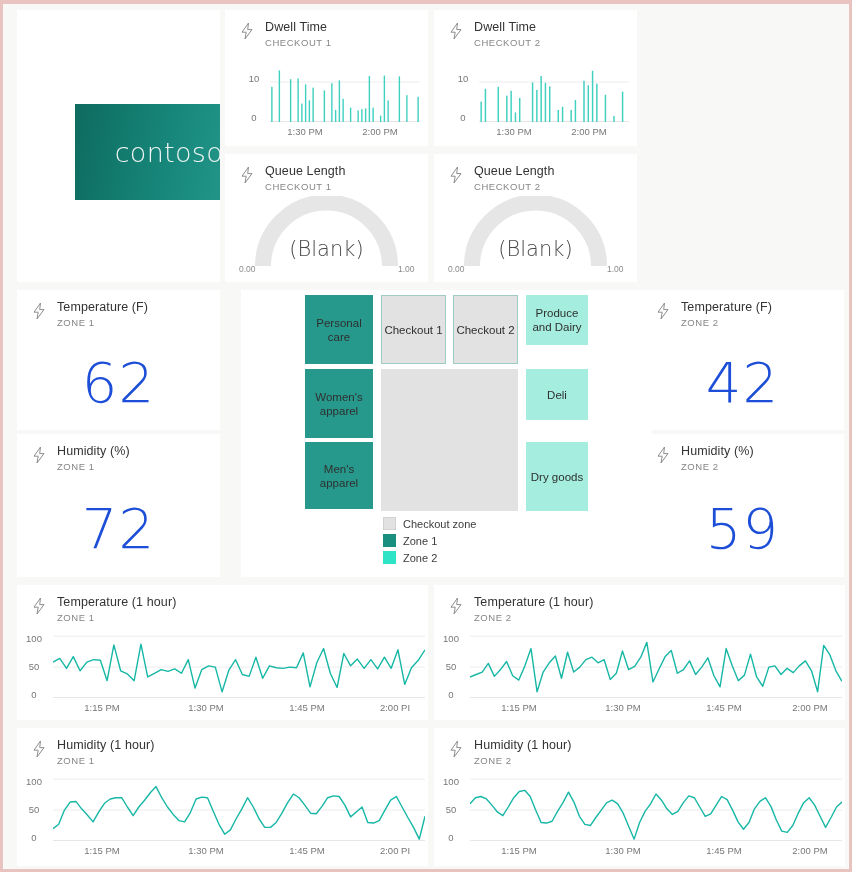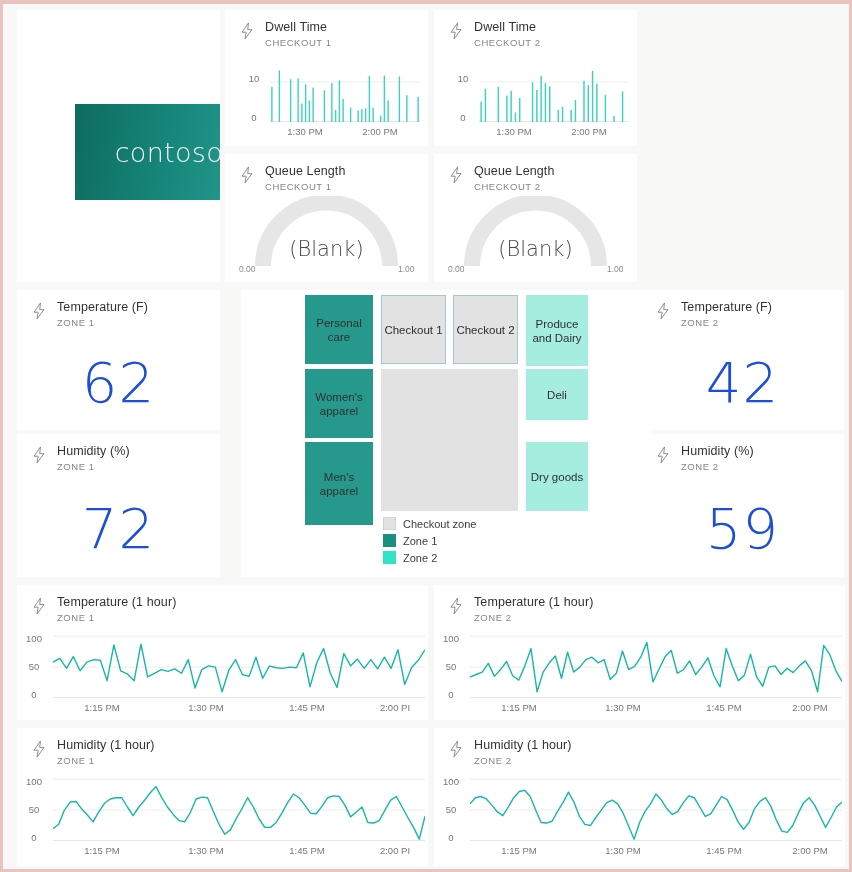--- a/index.html
+++ b/index.html
@@ -287,33 +287,33 @@
     <div class="kpi-val" style="top:62px;">59</div>
   </div>
 
   <div class="card" style="left:238px;top:286px;width:411px;height:287px;">
     <div class="zone z1" style="left:64px;top:5px;width:68px;height:69px;">
       <span>Personal care</span>
     </div>
     <div class="zone z1" style="left:64px;top:79px;width:68px;height:69px;">
       <span>Women's apparel</span>
     </div>
-    <div class="zone z1" style="left:64px;top:152px;width:68px;height:83px;justify-content:flex-end;">
+    <div class="zone z1" style="left:64px;top:152px;width:68px;height:67px;justify-content:flex-end;">
       <span>Men's apparel</span>
     </div>
 
     <div class="zone zc zc-box" style="left:140px;top:5px;width:65px;height:69px;">
       <span>Checkout 1</span>
     </div>
     <div class="zone zc zc-box" style="left:212px;top:5px;width:65px;height:69px;">
       <span>Checkout 2</span>
     </div>
     <div class="zone zc" style="left:140px;top:79px;width:137px;height:142px;"></div>
 
-    <div class="zone z2" style="left:285px;top:5px;width:62px;height:71px;">
+    <div class="zone z2" style="left:285px;top:5px;width:62px;height:50px;">
       <span>Produce and Dairy</span>
     </div>
     <div class="zone z2" style="left:285px;top:79px;width:62px;height:51px;">
       <span>Deli</span>
     </div>
     <div class="zone z2" style="left:285px;top:152px;width:62px;height:69px;">
       <span>Dry goods</span>
     </div>
   </div>
 

